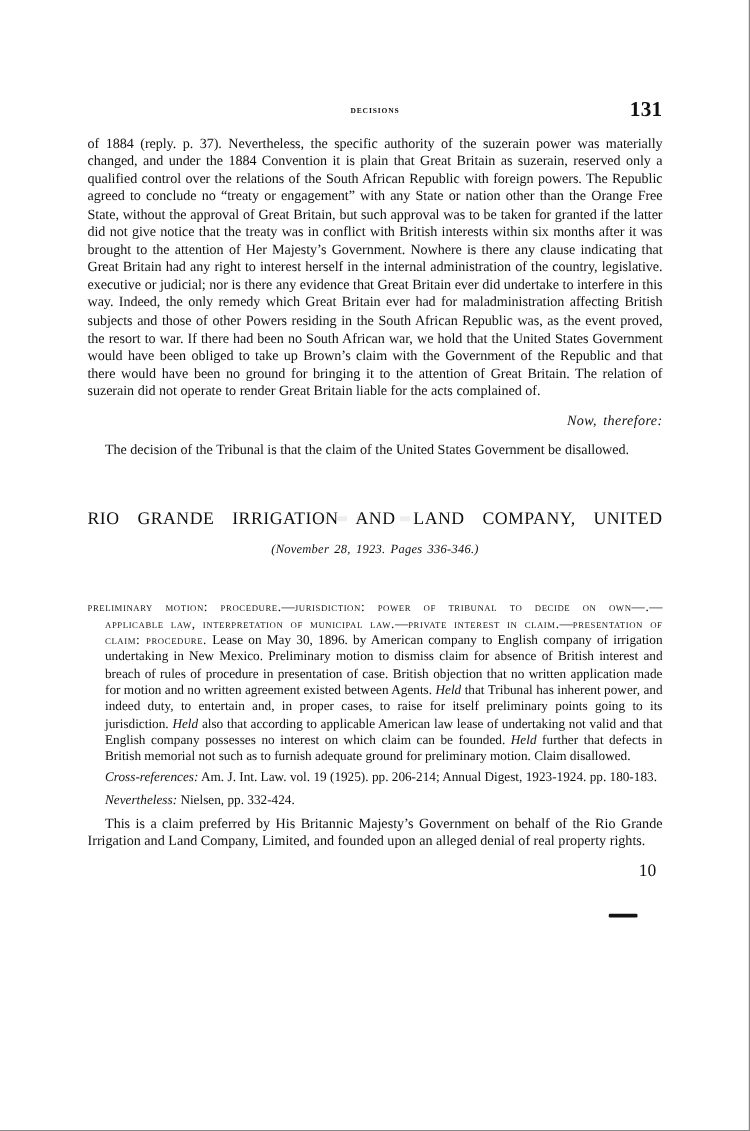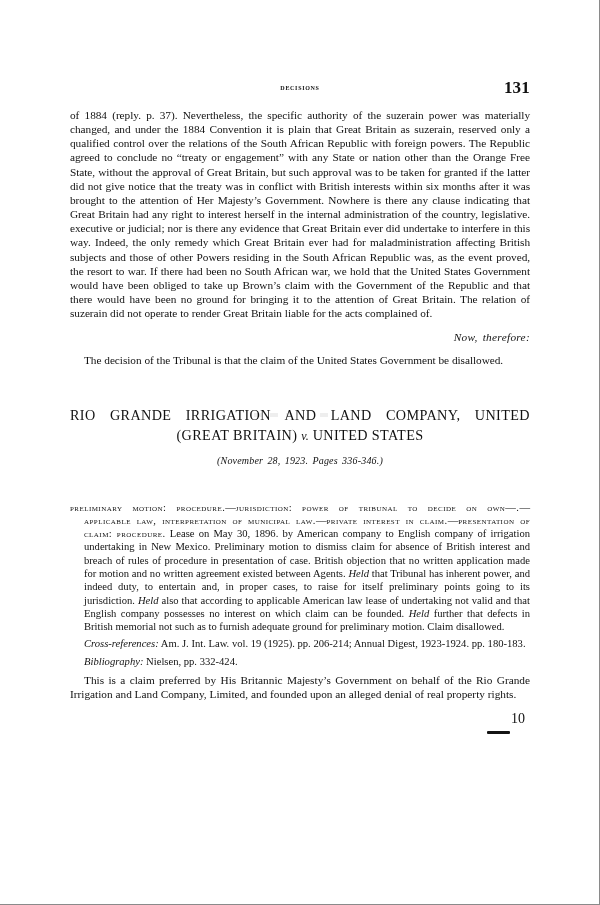--- a/index.html
+++ b/index.html
@@ -201,30 +201,29 @@
     </div>
 
     <p class="body">of 1884 (reply. p. 37). Nevertheless, the specific authority of the suzerain power was materially changed, and under the 1884 Convention it is plain that Great Britain as suzerain, reserved only a qualified control over the relations of the South African Republic with foreign powers. The Republic agreed to conclude no “treaty or engagement” with any State or nation other than the Orange Free State, without the approval of Great Britain, but such approval was to be taken for granted if the latter did not give notice that the treaty was in conflict with British interests within six months after it was brought to the attention of Her Majesty’s Government. Nowhere is there any clause indicating that Great Britain had any right to interest herself in the internal administration of the country, legislative. executive or judicial; nor is there any evidence that Great Britain ever did undertake to interfere in this way. Indeed, the only remedy which Great Britain ever had for maladministration affecting British subjects and those of other Powers residing in the South African Republic was, as the event proved, the resort to war. If there had been no South African war, we hold that the United States Government would have been obliged to take up Brown’s claim with the Government of the Republic and that there would have been no ground for bringing it to the attention of Great Britain. The relation of suzerain did not operate to render Great Britain liable for the acts complained of.</p>
 
     <div class="centered-italic">Now,  therefore:</div>
 
     <p class="body indent">The decision of the Tribunal is that the claim of the United States Government be disallowed.</p>
 
     <div class="case-head">
       <div class="case-line1">RIO GRANDE IRRIGATION AND LAND COMPANY, UNITED</div>
-      <div class="case-line2"><span>(GREAT BRITAIN) </span><span class="vs">v.</span><span> UNITED STATES</span></div>
       <div class="case-date">(November 28, 1923. Pages 336-346.)</div>
     </div>
 
     <div class="headnote">
       <span class="hn-first"><span class="kw kw-lead">Preliminary Motion: Procedure.</span><span>—</span><span class="kw kw-lead">Jurisdiction: Power of Tribunal to Decide on Own—.</span><span>—</span><span class="kw">Applicable Law, Interpretation of Municipal Law.</span><span>—</span><span class="kw">Private Interest in Claim.</span><span>—</span><span class="kw">Presentation of Claim: Procedure.</span><span> Lease on May 30, 1896. by American company to English company of irrigation undertaking in New Mexico. Preliminary motion to dismiss claim for absence of British interest and breach of rules of procedure in presentation of case. British objection that no written application made for motion and no written agreement existed between Agents. </span><em>Held</em><span> that Tribunal has inherent power, and indeed duty, to entertain and, in proper cases, to raise for itself preliminary points going to its jurisdiction. </span><em>Held</em><span> also that according to applicable American law lease of undertaking not valid and that English company possesses no interest on which claim can be founded. </span><em>Held</em><span> further that defects in British memorial not such as to furnish adequate ground for preliminary motion. Claim disallowed.</span></span>
     </div>
 
     <div class="ref-line"><span class="lbl">Cross-references:</span><span> Am. J. Int. Law. vol. 19 (1925). pp. 206-214; Annual Digest, 1923-1924. pp. 180-183.</span></div>
 
-    <div class="ref-line"><span class="lbl">Bibliography:</span><span> Nielsen, pp. 332-424.</span></div>
+    <div class="ref-line"><span class="lbl">Nevertheless:</span><span> Nielsen, pp. 332-424.</span></div>
 
     <div class="final-para">This is a claim preferred by His Britannic Majesty’s Government on behalf of the Rio Grande Irrigation and Land Company, Limited, and founded upon an alleged denial of real property rights.</div>
 
     <div class="signature">10</div>
 
   </div>
 </div>
 
 </body></html>

